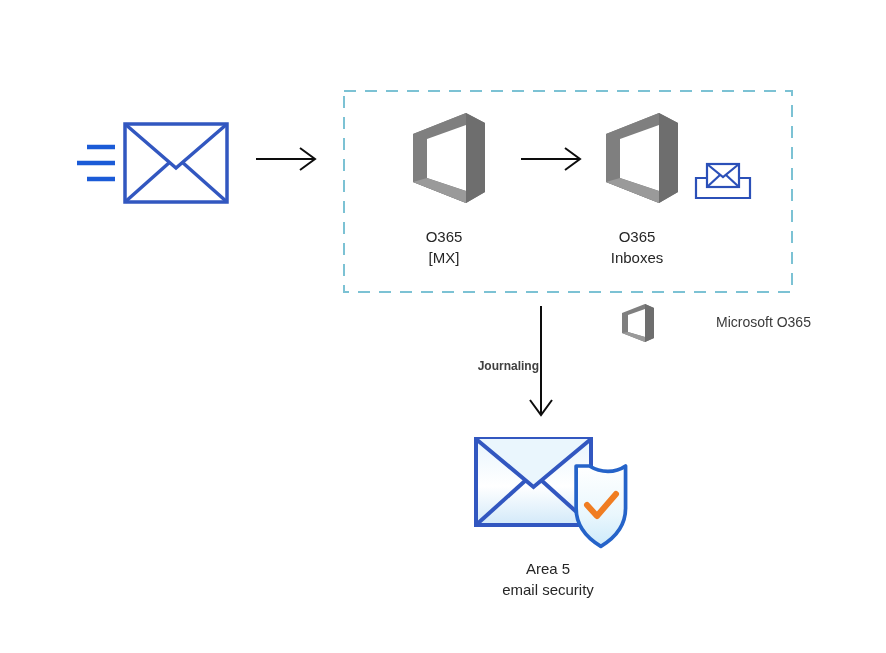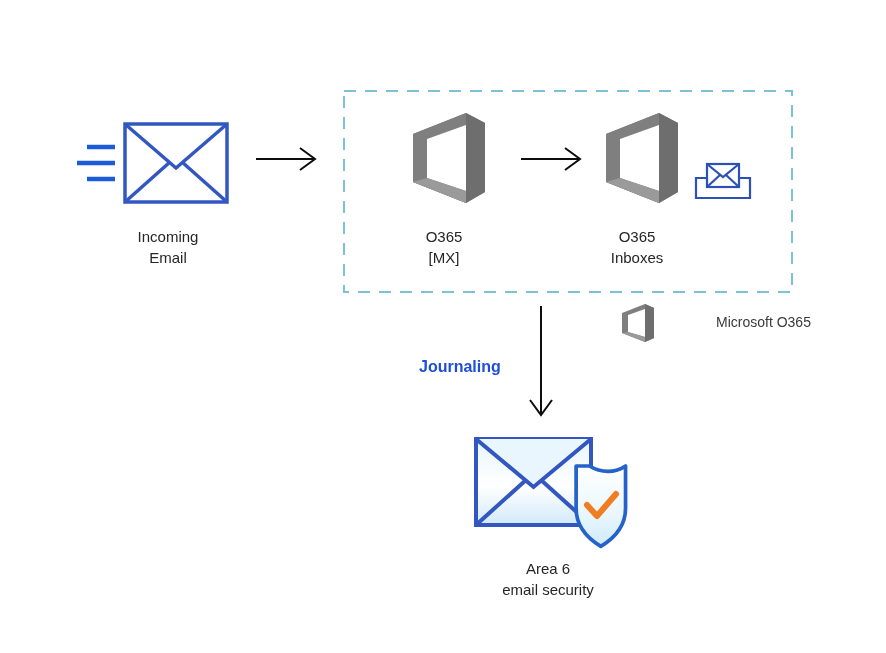--- a/index.html
+++ b/index.html
@@ -29,23 +29,23 @@
     text-align: center;
     font-family: "Liberation Sans", sans-serif;
     font-size: 15px;
     line-height: 21px;
     color: #262626;
     white-space: pre-line;
     user-select: none;
   }
   .label-journaling {
     font-weight: bold;
-    font-size: 16px;
-    color: #1d4ed8;
-    text-align: left;
+    font-size: 12px;
+    color: #404040;
+    text-align: right;
   }
   .legend-label {
     position: absolute;
     font-size: 14px;
     color: #3a3a3a;
     white-space: nowrap;
   }
   svg { display: block; overflow: visible; }
 </style>
 </head>
@@ -69,22 +69,20 @@
       </g>
 
       <g>
         <rect x="50" y="6" width="102" height="78" fill="#ffffff" stroke="#3257C0" stroke-width="3.5"></rect>
         <polyline points="50,6 101,50 152,6" fill="none" stroke="#3257C0" stroke-width="3.5" stroke-linejoin="miter"></polyline>
         <line x1="50" y1="84" x2="95" y2="44" stroke="#3257C0" stroke-width="3.5"></line>
         <line x1="152" y1="84" x2="107" y2="44" stroke="#3257C0" stroke-width="3.5"></line>
       </g>
     </svg>
   </div>
-  <div class="label" style="left:93px; top:226px; width:150px;">Incoming
-Email</div>
 
   <div class="node" style="left:256px; top:146px;">
     <svg width="62" height="26" viewBox="0 0 62 26" aria-hidden="true">
       <g stroke="#0D0D0D" stroke-width="2" fill="none">
         <line x1="0" y1="13" x2="58" y2="13"></line>
         <polyline points="44,2 59,13 44,24" stroke-linecap="butt" stroke-linejoin="miter"></polyline>
       </g>
     </svg>
   </div>
 
@@ -187,16 +185,16 @@
         <path d="M 117,34
                  C 128,41 142,41 152,34
                  L 152,75
                  C 152,94 138,106 128,112
                  C 118,106 104,94 104,75
                  L 104,34 Z" transform="translate(-1,-1) scale(1.03)" fill="url(#shieldGrad)" stroke="#2563C9" stroke-width="3.6" stroke-linejoin="round"></path>
         <polyline points="117,73 127,84 146,62" fill="none" stroke="#F07D22" stroke-width="6" stroke-linecap="round" stroke-linejoin="round"></polyline>
       </g>
     </svg>
   </div>
-  <div class="label" style="left:468px; top:558px; width:160px;">Area 6
+  <div class="label" style="left:468px; top:558px; width:160px;">Area 5
 email security</div>
 
 </div>
 
 </body></html>

